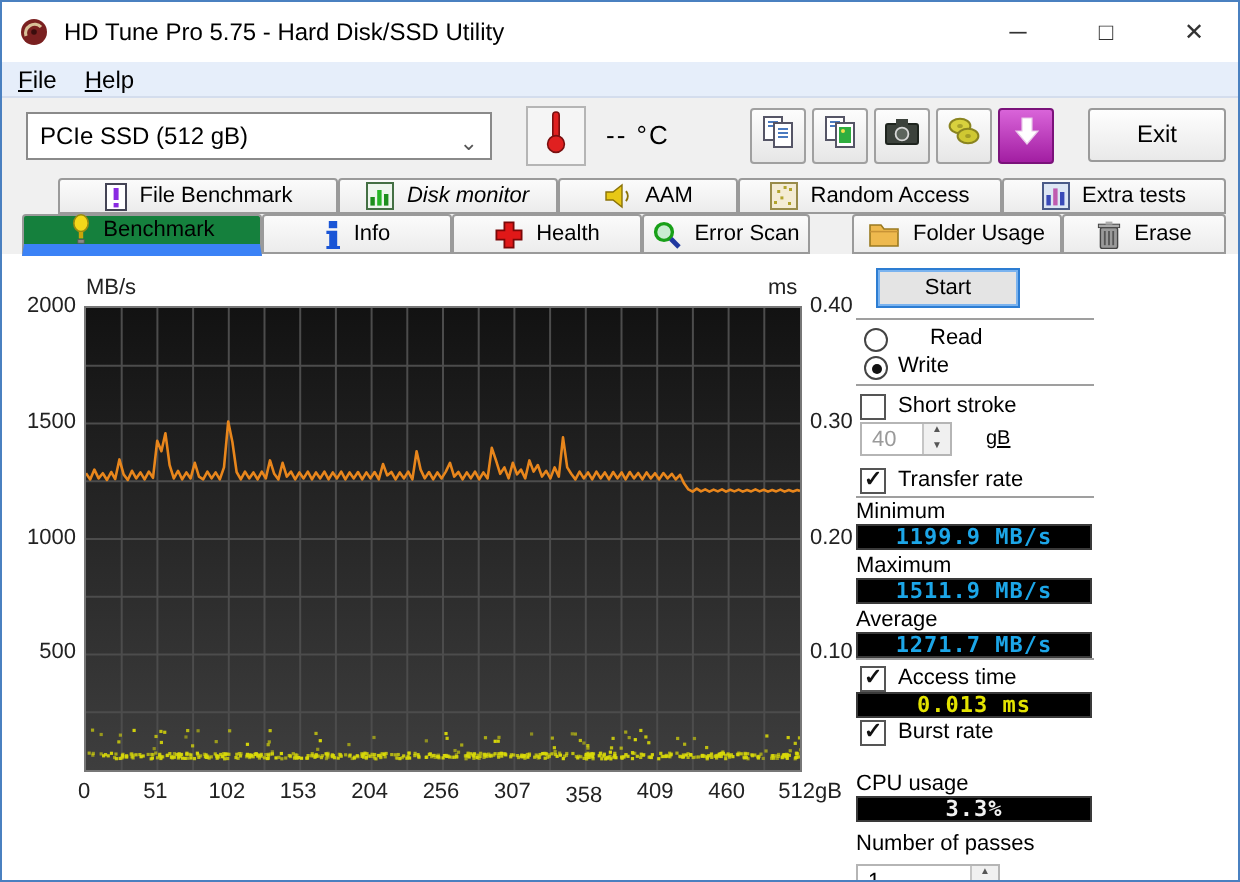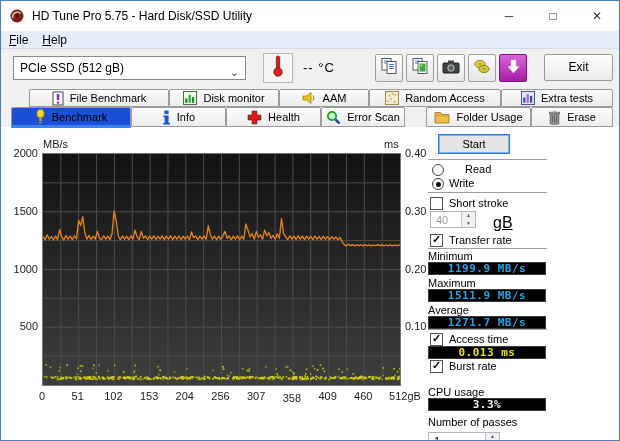--- a/index.html
+++ b/index.html
@@ -22,21 +22,21 @@
   .temp-btn{position:absolute;left:262px;top:4px;width:30px;height:30px;border:1px solid #b5b5b5;background:#f5f5f5;display:flex;align-items:center;justify-content:center;}
   .temp-text{position:absolute;left:302px;top:11px;font-size:13px;color:#000;letter-spacing:1px;}
   .tb-btn{position:absolute;top:5px;width:28px;height:28px;border:1px solid #a0a0a0;border-radius:2px;background:linear-gradient(#fdfdfd,#e6e6e6);display:flex;align-items:center;justify-content:center;}
   .tb-btn.magenta{background:linear-gradient(#d964d9,#a21ea2);border-color:#7a127a;}
   .exit-btn{position:absolute;left:543px;top:5px;width:69px;height:27px;border:1px solid #9a9a9a;border-radius:2px;background:linear-gradient(#fefefe,#e9e9e9);font-size:12px;text-align:center;line-height:25px;color:#000;}
   
   .tabs1{position:absolute;left:0;top:88px;width:100%;height:18px;}
   .tabs2{position:absolute;left:0;top:106px;width:100%;height:20px;}
   .tab{position:absolute;top:0;height:100%;border:1px solid #9a9a9a;background:linear-gradient(#fbfbfb,#ececec);display:flex;align-items:center;justify-content:center;gap:6px;font-size:11px;color:#000;border-radius:2px 2px 0 0;}
   .tab .ticon{display:flex;align-items:center;}
-  .tab.active{background:#1d4ed8;border-bottom:3px solid #3b82f6;height:21px;z-index:3;}
+  .tab.active{background:#15803d;border-bottom:6px solid #3b82f6;height:21px;z-index:3;}
   
   .content{position:absolute;left:0;top:126px;width:620px;height:315px;background:#ffffff;}
   
   .axis-label{position:absolute;font-size:11px;color:#222;}
   .plot{position:absolute;left:41px;top:26px;width:359px;height:233px;border:1px solid #777;}
   .tick{position:absolute;font-size:11px;color:#222;}
   .tick.left{width:32px;text-align:right;}
   .tick.right{width:34px;text-align:left;}
   .tick.bottom{width:40px;text-align:center;}
   
@@ -48,21 +48,21 @@
   .cb.checked::after{content:"✓";position:absolute;left:1px;top:-2px;font-size:11px;font-weight:bold;color:#111;}
   .rp-label{position:absolute;font-size:11px;color:#000;white-space:nowrap;}
   .lcd{position:absolute;left:427px;width:118px;height:13px;background:#000;border:1px solid #3a3a3a;text-align:center;font-family:"DejaVu Sans Mono",monospace;font-weight:bold;font-size:11px;line-height:11px;letter-spacing:0.5px;}
   .lcd.cyan{color:var(--lcd-cyan);}
   .lcd.yellow{color:var(--lcd-yellow);}
   .lcd.white{color:var(--lcd-white);}
   .spin{position:absolute;background:#fff;border:1px solid #b5b5b5;display:flex;}
   .spin .val{flex:1;font-size:11px;padding:2px 0 0 5px;}
   .spin .arrows{width:14px;border-left:1px solid #c5c5c5;display:flex;flex-direction:column;}
   .spin .arrows div{flex:1;background:#f0f0f0;font-size:5px;color:#555;text-align:center;line-height:7px;}
-  .gB{position:absolute;font-size:16px;color:#000;text-decoration:underline;}
+  .gB{position:absolute;font-size:10px;color:#000;text-decoration:underline;}
 </style>
 </head>
 <body>
 
 <div class="window">
 
   <div class="titlebar">
     <span class="appicon"><svg width="16" height="16" viewBox="0 0 16 16">
           <circle cx="8" cy="8" r="6.5" fill="#7a2020"></circle>
           <path d="M4 10 A4.5 4.5 0 0 1 11.5 5.5" stroke="#d8c098" stroke-width="1.6" fill="none"></path>
@@ -143,21 +143,21 @@
       <div class="tab" style="left: 28px; width: 140px;">
         <span class="ticon">
           <svg width="12" height="15" viewBox="0 0 12 15">
             <rect x="1" y="1" width="10" height="13" fill="#fff" stroke="#445"></rect>
             <rect x="4.8" y="3" width="2.5" height="6" fill="#8a2be2"></rect>
             <rect x="4.8" y="10.5" width="2.5" height="2.2" fill="#8a2be2"></rect>
           </svg>
         </span>
         <span>File Benchmark</span>
       </div>
-      <div class="tab" style="left: 168px; width: 110px;">
+      <div class="tab" style="left: 168px; width: 110px; font-style: italic;">
         <span class="ticon">
           <svg width="14" height="14" viewBox="0 0 14 14">
             <rect x="0.5" y="0.5" width="13" height="13" fill="#eef6ee" stroke="#447044"></rect>
             <rect x="2.2" y="7.5" width="2.2" height="4.3" fill="#1d8f1d"></rect>
             <rect x="5.6" y="4" width="2.2" height="7.8" fill="#27b527"></rect>
             <rect x="9" y="6" width="2.2" height="5.8" fill="#1d8f1d"></rect>
           </svg>
         </span>
         <span>Disk monitor</span>
       </div>

